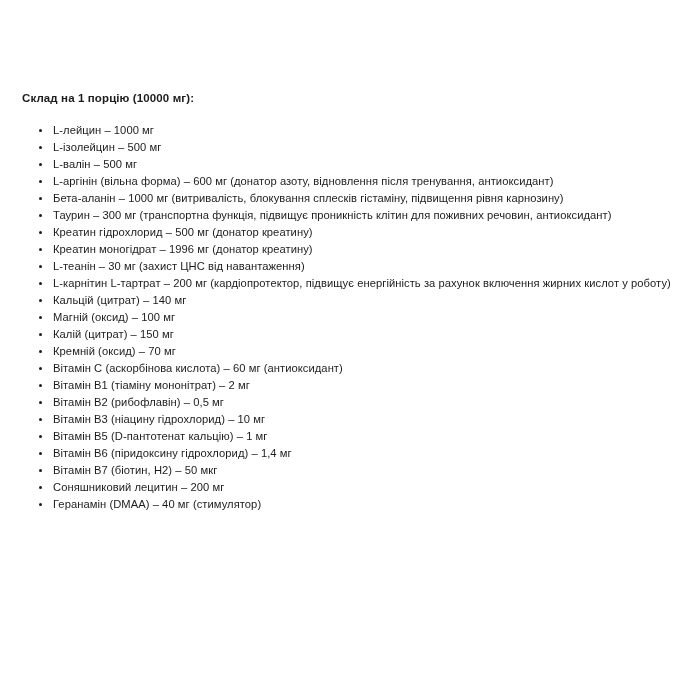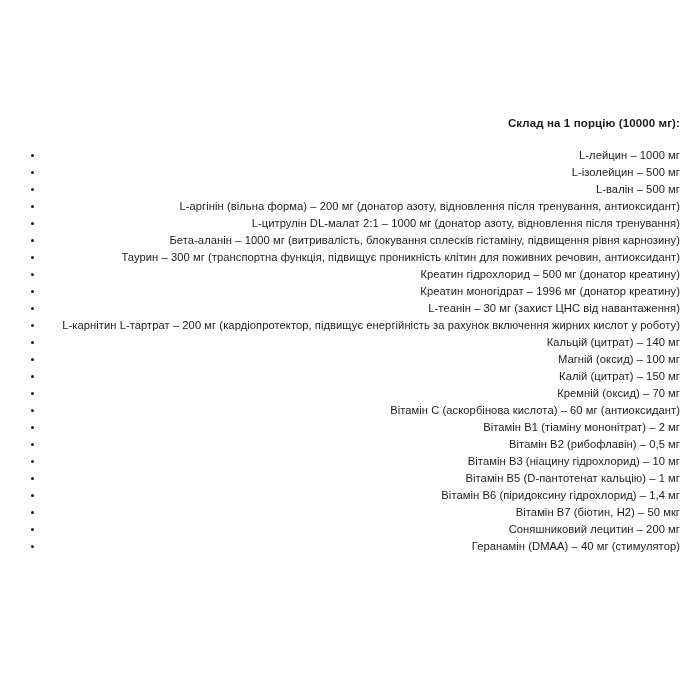--- a/index.html
+++ b/index.html
@@ -14,37 +14,36 @@
     font-family: "Liberation Sans", "DejaVu Sans", sans-serif;
     color: #1c1c1c;
     overflow: hidden;
     -webkit-font-smoothing: antialiased;
   }
 
   .page {
     box-sizing: border-box;
     width: 700px;
     height: 634px;
-    padding: 116px 20px 0 22px;
+    padding: 91px 20px 0 22px;
     background: #ffffff;
-    text-align: right;
   }
 
   .composition-heading {
     font-size: 11.5px;
     font-weight: bold;
     line-height: 14px;
     color: #1c1c1c;
     margin: 0 0 17px 0;
     letter-spacing: 0.01em;
   }
 
   .ingredient-list {
     list-style: none;
-    margin: 0;
+    margin: 8px;
     padding: 0;
   }
 
   .ingredient-item {
     position: relative;
     font-size: 11.2px;
     line-height: 17px;
     color: #1c1c1c;
     padding-left: 23px;
     white-space: nowrap;
@@ -66,22 +65,21 @@
 <body>
 
 <div class="page">
 
   <p class="composition-heading">Склад на 1 порцію (10000 мг):</p>
 
   <ul class="ingredient-list">
     <li class="ingredient-item">L-лейцин – 1000 мг</li>
     <li class="ingredient-item">L-ізолейцин – 500 мг</li>
     <li class="ingredient-item">L-валін – 500 мг</li>
-    <li class="ingredient-item">L-аргінін (вільна форма) – 200 мг (донатор азоту, відновлення після тренування, антиоксидант)</li>
-    <li class="ingredient-item">L-цитрулін DL-малат 2:1 – 1000 мг (донатор азоту, відновлення після тренування)</li>
+    <li class="ingredient-item">L-аргінін (вільна форма) – 600 мг (донатор азоту, відновлення після тренування, антиоксидант)</li>
     <li class="ingredient-item">Бета-аланін – 1000 мг (витривалість, блокування сплесків гістаміну, підвищення рівня карнозину)</li>
     <li class="ingredient-item">Таурин – 300 мг (транспортна функція, підвищує проникність клітин для поживних речовин, антиоксидант)</li>
     <li class="ingredient-item">Креатин гідрохлорид – 500 мг (донатор креатину)</li>
     <li class="ingredient-item">Креатин моногідрат – 1996 мг (донатор креатину)</li>
     <li class="ingredient-item">L-теанін – 30 мг (захист ЦНС від навантаження)</li>
     <li class="ingredient-item">L-карнітин L-тартрат – 200 мг (кардіопротектор, підвищує енергійність за рахунок включення жирних кислот у роботу)</li>
     <li class="ingredient-item">Кальцій (цитрат) – 140 мг</li>
     <li class="ingredient-item">Магній (оксид) – 100 мг</li>
     <li class="ingredient-item">Калій (цитрат) – 150 мг</li>
     <li class="ingredient-item">Кремній (оксид) – 70 мг</li>

